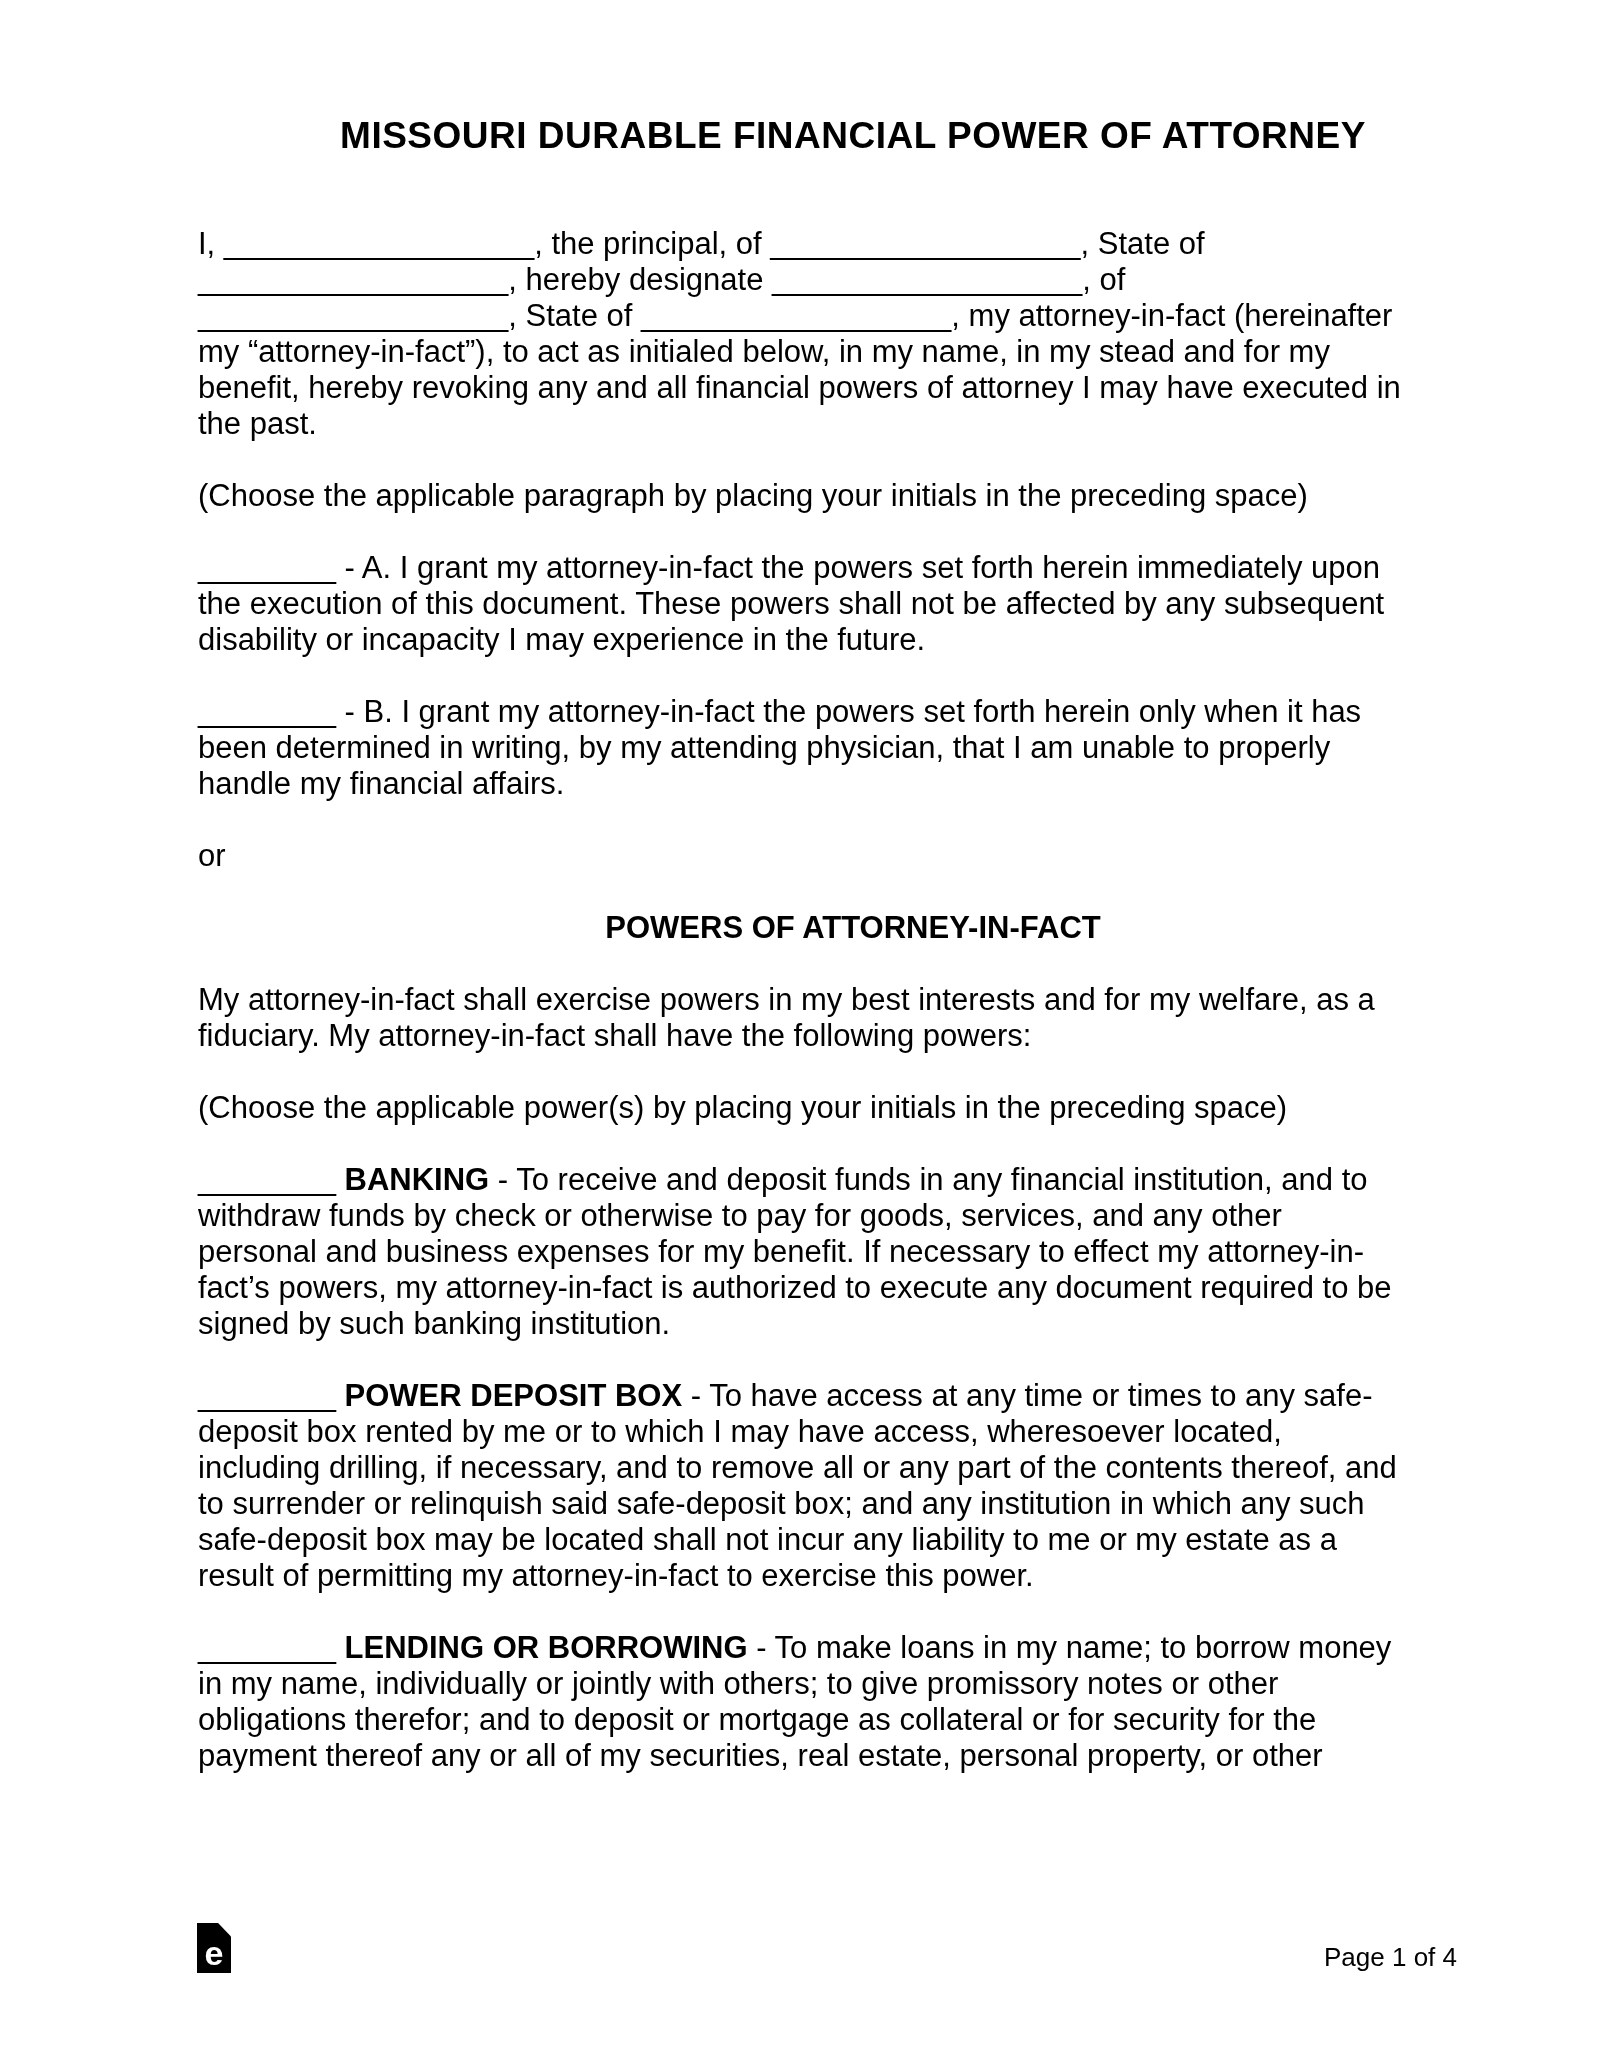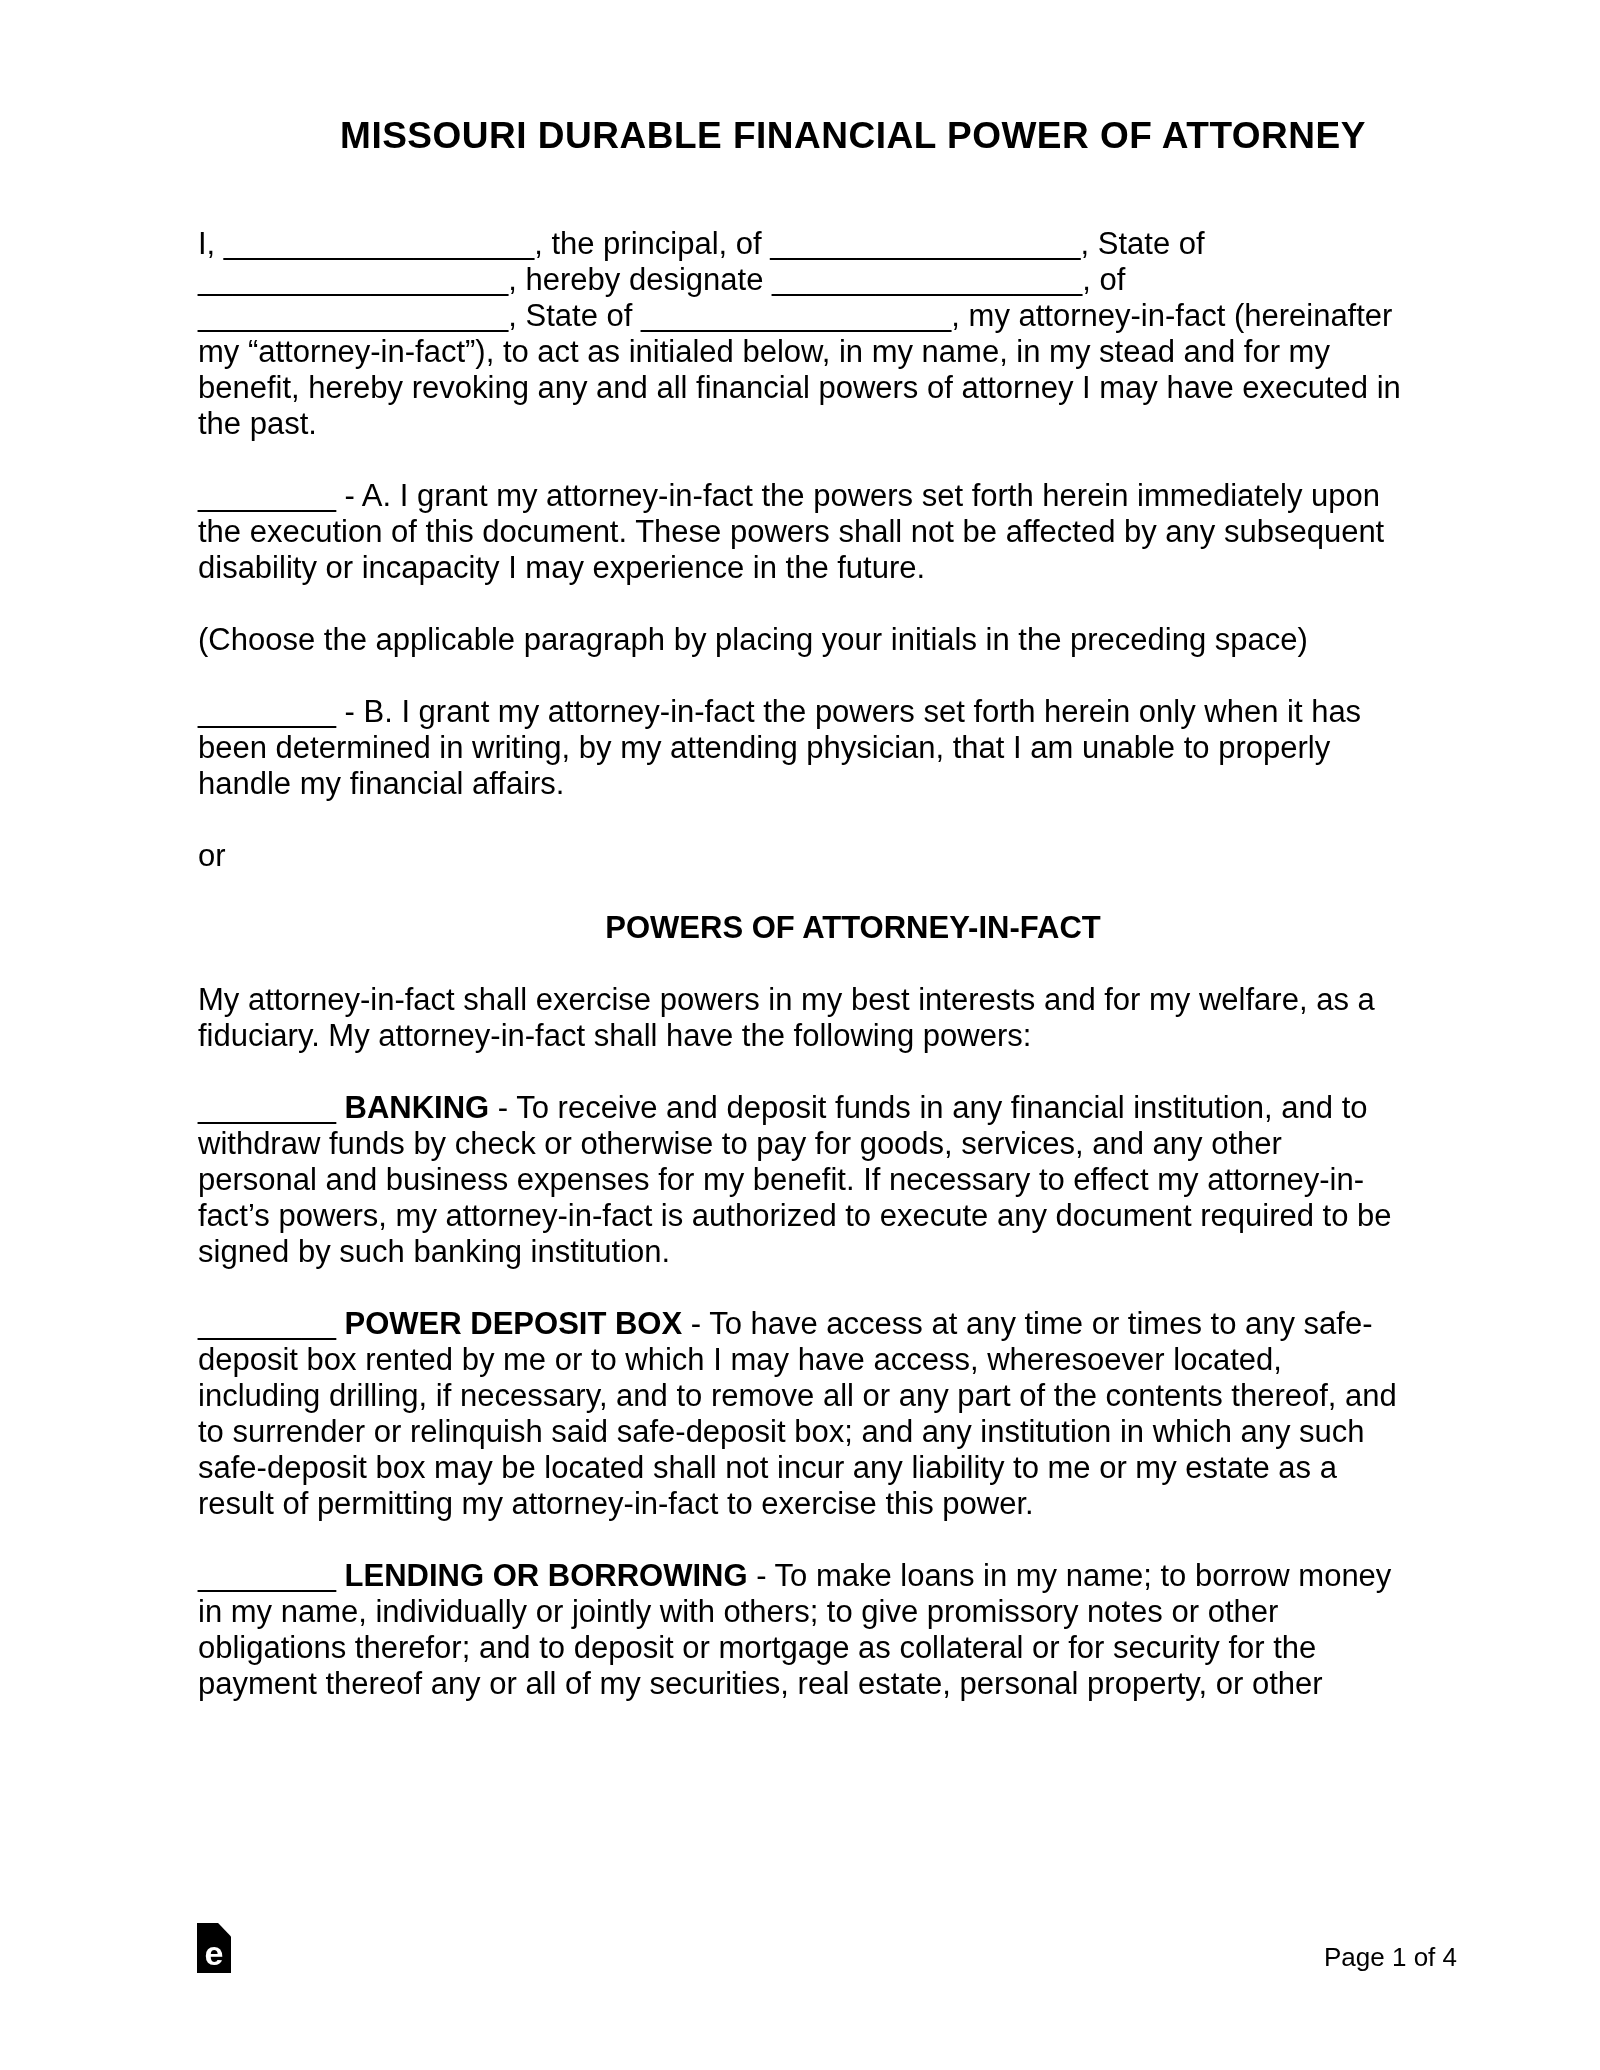--- a/index.html
+++ b/index.html
@@ -75,37 +75,38 @@
   <h1 class="doc-title">MISSOURI DURABLE FINANCIAL POWER OF ATTORNEY</h1>
 
   <p class="para">I, __________________, the principal, of __________________, State of
 __________________, hereby designate __________________, of
 __________________, State of __________________, my attorney-in-fact (hereinafter
 my “attorney-in-fact”), to act as initialed below, in my name, in my stead and for my
 benefit, hereby revoking any and all financial powers of attorney I may have executed in
 the past.</p>
 
 
+  <p class="para">(Choose the applicable paragraph by placing your initials in the preceding space)</p>
+
   <p class="para">________ - A. I grant my attorney-in-fact the powers set forth herein immediately upon
 the execution of this document. These powers shall not be affected by any subsequent
 disability or incapacity I may experience in the future.</p>
-
-  <p class="para">(Choose the applicable paragraph by placing your initials in the preceding space)</p>
 
   <p class="para">________ - B. I grant my attorney-in-fact the powers set forth herein only when it has
 been determined in writing, by my attending physician, that I am unable to properly
 handle my financial affairs.</p>
 
   <p class="para">or</p>
 
   <h2 class="section-heading">POWERS OF ATTORNEY-IN-FACT</h2>
 
   <p class="para">My attorney-in-fact shall exercise powers in my best interests and for my welfare, as a
 fiduciary. My attorney-in-fact shall have the following powers:</p>
 
+  <p class="para">(Choose the applicable power(s) by placing your initials in the preceding space)</p>
 
   <p class="para"><span>________ </span><span class="power-title">BANKING</span><span> - To receive and deposit funds in any financial institution, and to
 withdraw funds by check or otherwise to pay for goods, services, and any other
 personal and business expenses for my benefit. If necessary to effect my attorney-in-
 fact’s powers, my attorney-in-fact is authorized to execute any document required to be
 signed by such banking institution.</span></p>
 
   <p class="para"><span>________ </span><span class="power-title">POWER DEPOSIT BOX</span><span> - To have access at any time or times to any safe-
 deposit box rented by me or to which I may have access, wheresoever located,
 including drilling, if necessary, and to remove all or any part of the contents thereof, and

